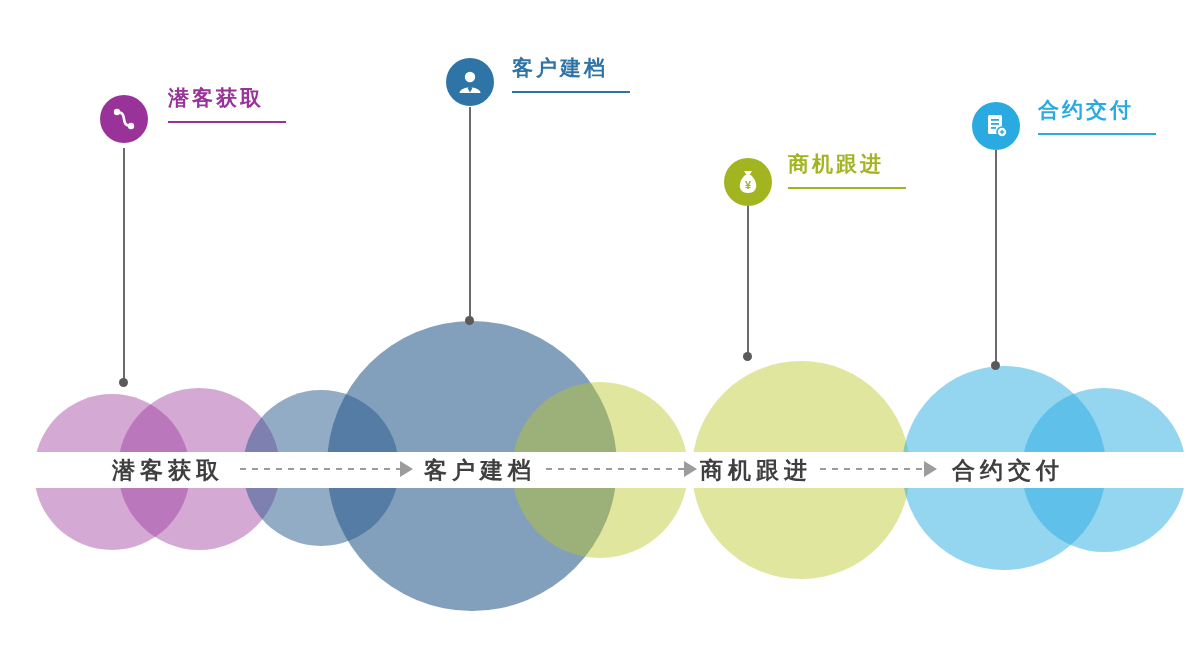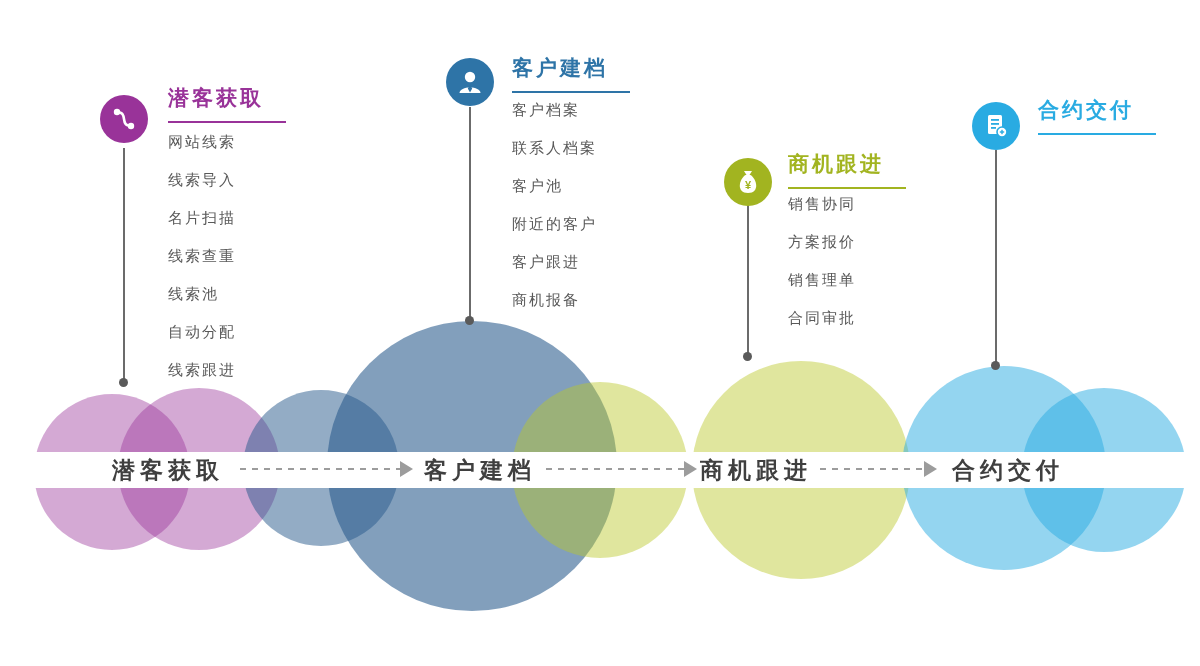--- a/index.html
+++ b/index.html
@@ -79,61 +79,38 @@
   <div class="cdot cd4"></div>
 
   <div class="stage-icon si1">
     <svg width="30" height="30" viewBox="0 0 30 30">
       <circle cx="8" cy="8" r="3.2" fill="#ffffff"></circle>
       <path d="M8 8 C 20 8, 10 22, 22 22" stroke="#ffffff" stroke-width="2.6" fill="none" stroke-linecap="round"></path>
       <circle cx="22" cy="22" r="3.2" fill="#ffffff"></circle>
     </svg>
   </div>
   <div class="stage-title st1">潜客获取</div>
-  <div class="stage-items li1">
-    <div class="stage-item">网站线索</div>
-    <div class="stage-item">线索导入</div>
-    <div class="stage-item">名片扫描</div>
-    <div class="stage-item">线索查重</div>
-    <div class="stage-item">线索池</div>
-    <div class="stage-item">自动分配</div>
-    <div class="stage-item">线索跟进</div>
-  </div>
 
   <div class="stage-icon si2">
     <svg width="30" height="30" viewBox="0 0 30 30">
       <circle cx="15" cy="10" r="5.2" fill="#ffffff"></circle>
       <path d="M4.5 26 C4.5 18.5, 25.5 18.5, 25.5 26 Z" fill="#ffffff"></path>
       <path d="M15 18 l2.2 3.5 -2.2 4 -2.2 -4 Z" fill="#2e74a7"></path>
     </svg>
   </div>
   <div class="stage-title st2">客户建档</div>
-  <div class="stage-items li2">
-    <div class="stage-item">客户档案</div>
-    <div class="stage-item">联系人档案</div>
-    <div class="stage-item">客户池</div>
-    <div class="stage-item">附近的客户</div>
-    <div class="stage-item">客户跟进</div>
-    <div class="stage-item">商机报备</div>
-  </div>
 
   <div class="stage-icon si3">
     <svg width="30" height="30" viewBox="0 0 30 30">
       <path d="M11 4 h8 l-2.5 4 h-3 Z" fill="#ffffff"></path>
       <path d="M12.5 8 h5 C 24 12, 27 26, 15 26 C 3 26, 6 12, 12.5 8 Z" fill="#ffffff"></path>
       <text x="15" y="21.5" text-anchor="middle" font-size="11" font-weight="bold" fill="#a2b420">¥</text>
     </svg>
   </div>
   <div class="stage-title st3">商机跟进</div>
-  <div class="stage-items li3">
-    <div class="stage-item">销售协同</div>
-    <div class="stage-item">方案报价</div>
-    <div class="stage-item">销售理单</div>
-    <div class="stage-item">合同审批</div>
-  </div>
 
   <div class="stage-icon si4">
     <svg width="30" height="30" viewBox="0 0 30 30">
       <rect x="7" y="4" width="14" height="19" rx="1.5" fill="#ffffff"></rect>
       <rect x="10" y="8" width="8" height="1.8" fill="#29abe2"></rect>
       <rect x="10" y="12" width="8" height="1.8" fill="#29abe2"></rect>
       <rect x="10" y="16" width="5" height="1.8" fill="#29abe2"></rect>
       <circle cx="21" cy="21" r="5" fill="#ffffff" stroke="#29abe2" stroke-width="1.6"></circle>
       <rect x="18.8" y="20.3" width="4.4" height="1.4" fill="#29abe2"></rect>
       <rect x="20.3" y="18.8" width="1.4" height="4.4" fill="#29abe2"></rect>

